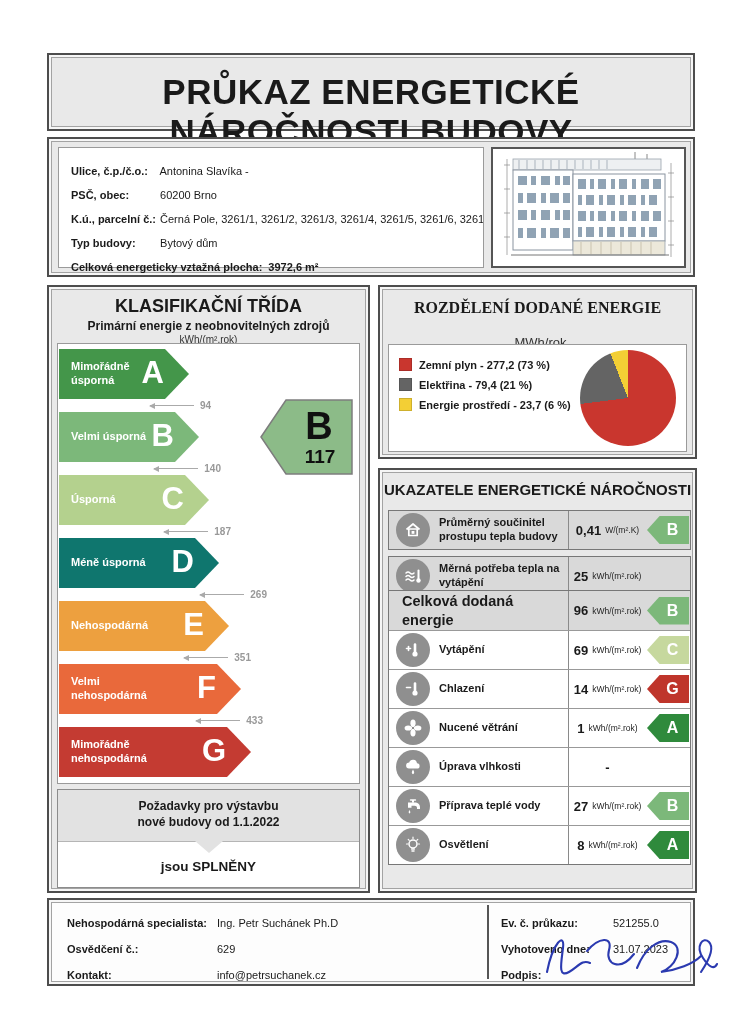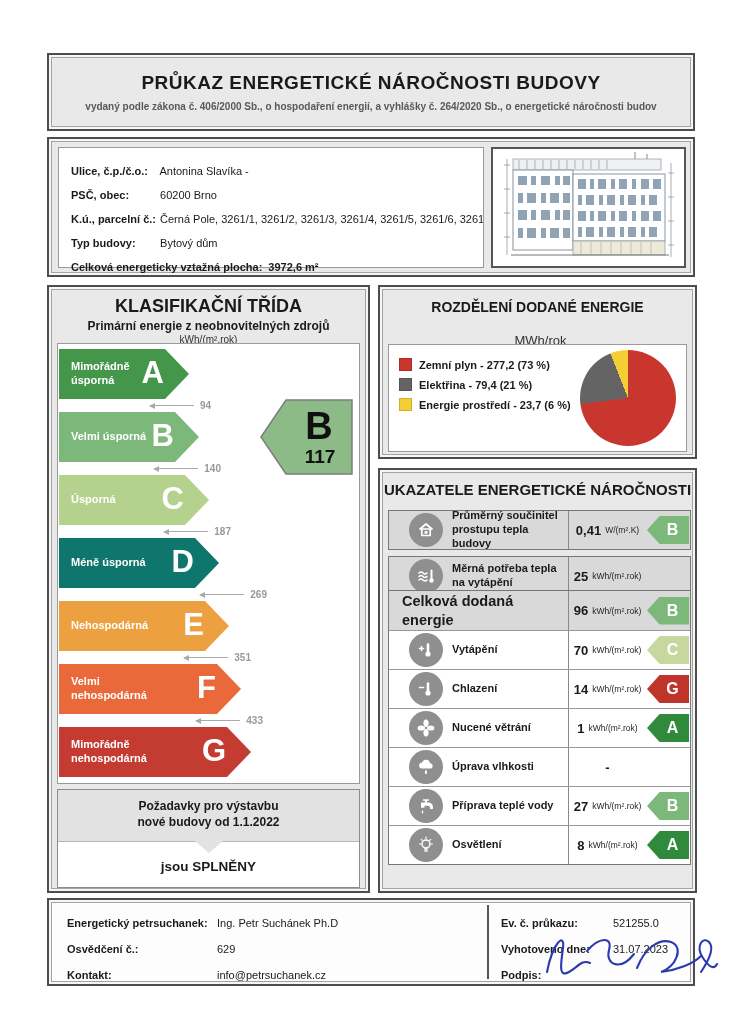--- a/index.html
+++ b/index.html
@@ -5,21 +5,21 @@
   html,body{margin:0;padding:0;background:#fff;}
   .page{position:relative;width:742px;height:1024px;background:#fff;
         font-family:"Liberation Sans","DejaVu Sans",sans-serif;color:#1a1a1a;overflow:hidden;}
   
   .obox{position:absolute;border:2px solid #4d4d4d;background:#e9e9e9;
         box-shadow:inset 0 0 0 2px #f6f6f6, inset 0 0 0 3px #a3a3a3;box-sizing:border-box;}
   .inbox{position:absolute;border:1px solid #9a9a9a;background:#fff;box-sizing:border-box;}
 
   
   .tbox{text-align:center;}
-  .doc-title{font-size:19px;font-weight:bold;margin-top:17px;letter-spacing:.5px;}
+  .doc-title{font-size:35px;font-weight:bold;margin-top:17px;letter-spacing:.5px;}
   .doc-sub{font-size:10px;font-weight:bold;color:#595959;margin-top:7px;}
 
   
   .info-rows{padding:11px 0 0 12px;font-size:11px;}
   .info-row{height:24px;line-height:24px;white-space:nowrap;overflow:hidden;}
   .info-row .lab{display:inline-block;width:86px;font-weight:bold;}
   .info-area{font-weight:bold;height:24px;line-height:24px;}
   .info-area .val{margin-left:6px;}
 
   
@@ -50,21 +50,21 @@
   
   .pie-wrap{display:flex;align-items:flex-start;height:100%;}
   .legend{flex:1;padding:13px 0 0 10px;}
   .legend-item{display:flex;align-items:center;margin-bottom:7px;font-size:11px;font-weight:bold;}
   .swatch{width:13px;height:13px;margin-right:7px;flex:0 0 13px;border:1px solid rgba(0,0,0,.15);box-sizing:border-box;}
   .pie{width:96px;height:96px;border-radius:50%;margin:5px 10px 0 0;flex:0 0 96px;}
 
   
   .irow{position:relative;display:flex;align-items:stretch;background:#fff;box-sizing:border-box;}
   .irow .left{flex:0 0 180px;width:180px;border-right:1px solid #8a8a8a;display:flex;align-items:center;
-              gap:9px;padding-left:20px;box-sizing:border-box;}
+              gap:9px;padding-left:7px;box-sizing:border-box;}
   .irow .lab{font-weight:bold;font-size:11px;line-height:1.25;}
   .irow .right{flex:1;display:flex;align-items:center;justify-content:center;padding-right:44px;gap:4px;}
   .irow .val{font-weight:bold;font-size:13px;}
   .irow .unit{font-size:8.5px;color:#222;}
   .badge{position:absolute;right:1px;top:50%;transform:translateY(-50%);width:42px;height:28px;
          clip-path:polygon(0 50%, 30% 0, 100% 0, 100% 100%, 30% 100%);
          color:#fff;font-weight:bold;font-size:16px;display:flex;align-items:center;justify-content:center;
          padding-left:9px;box-sizing:border-box;}
   .solo{position:absolute;left:8px;width:303px;height:40px;border:1px solid #777;background:#d9d9d9;}
   .solo .left{border-right:1px solid #8a8a8a;}
@@ -301,21 +301,21 @@
     <div class="reqbox">
       <div class="reqtop">
         <div>Požadavky pro výstavbu</div>
         <div>nové budovy od 1.1.2022</div>
       </div>
       <div class="reqres">jsou SPLNĚNY</div>
     </div>
   </div>
 
   <div class="obox" style="left:378px;top:285px;width:319px;height:174px;">
-    <div class="sec-title" style="font-size:14px;margin-top:12px;">ROZDĚLENÍ DODANÉ ENERGIE</div>
+    <div class="sec-title" style="font-size:16px;margin-top:12px;font-family:Liberation Serif, serif;">ROZDĚLENÍ DODANÉ ENERGIE</div>
     <div class="sec-unit" style="font-size:13px;margin-top:18px;padding-left:6px;">MWh/rok</div>
     <div class="inbox" style="left:8px;top:57px;width:299px;height:108px;">
       <div class="pie-wrap">
         <div class="legend">
           <div class="legend-item">
             <span class="swatch" style="background: rgb(201, 54, 46);"></span>
             <span>Zemní plyn - 277,2 (73 %)</span>
           </div>
           <div class="legend-item">
             <span class="swatch" style="background: rgb(100, 100, 100);"></span>
@@ -389,21 +389,21 @@
             <svg width="20" height="20" viewBox="0 0 20 20" fill="none" stroke="#fff" stroke-linecap="round">
               <line x1="3.5" y1="8.5" x2="7.5" y2="8.5" stroke-width="1.6"></line>
                 <line x1="5.5" y1="6.5" x2="5.5" y2="10.5" stroke-width="1.6"></line>
               <line x1="12" y1="4.5" x2="12" y2="12" stroke-width="2.6"></line>
                 <circle cx="12" cy="14" r="2.6" fill="#fff" stroke="none"></circle>
             </svg>
           </span>
           <span class="lab">Vytápění</span>
         </div>
         <div class="right">
-          <span class="val">70</span>
+          <span class="val">69</span>
           <span class="unit">kWh/(m².rok)</span>
         </div>
         <span class="badge" style="background: rgb(198, 216, 158);">C</span>
       </div>
 
       <div class="irow">
         <div class="left">
           <span class="icircle">
             <svg width="20" height="20" viewBox="0 0 20 20" fill="none" stroke="#fff" stroke-linecap="round">
               <line x1="3.5" y1="8.5" x2="7.5" y2="8.5" stroke-width="1.6"></line>
@@ -498,21 +498,21 @@
         </div>
         <span class="badge" style="background: rgb(47, 138, 60);">A</span>
       </div>
     </div>
   </div>
 
   <div class="obox" style="left:47px;top:898px;width:648px;height:88px;background:#fdfdfd;">
     <div class="fdiv"></div>
     <div class="fcol fleft">
       <div class="frow">
-        <span class="lab">Energetický petrsuchanek:</span><span>Ing. Petr Suchánek Ph.D</span>
+        <span class="lab">Nehospodárná specialista:</span><span>Ing. Petr Suchánek Ph.D</span>
       </div>
       <div class="frow">
         <span class="lab">Osvědčení č.:</span><span>629</span>
       </div>
       <div class="frow">
         <span class="lab">Kontakt:</span><span>info@petrsuchanek.cz</span>
       </div>
     </div>
     <div class="fcol fright">
       <div class="frow">

